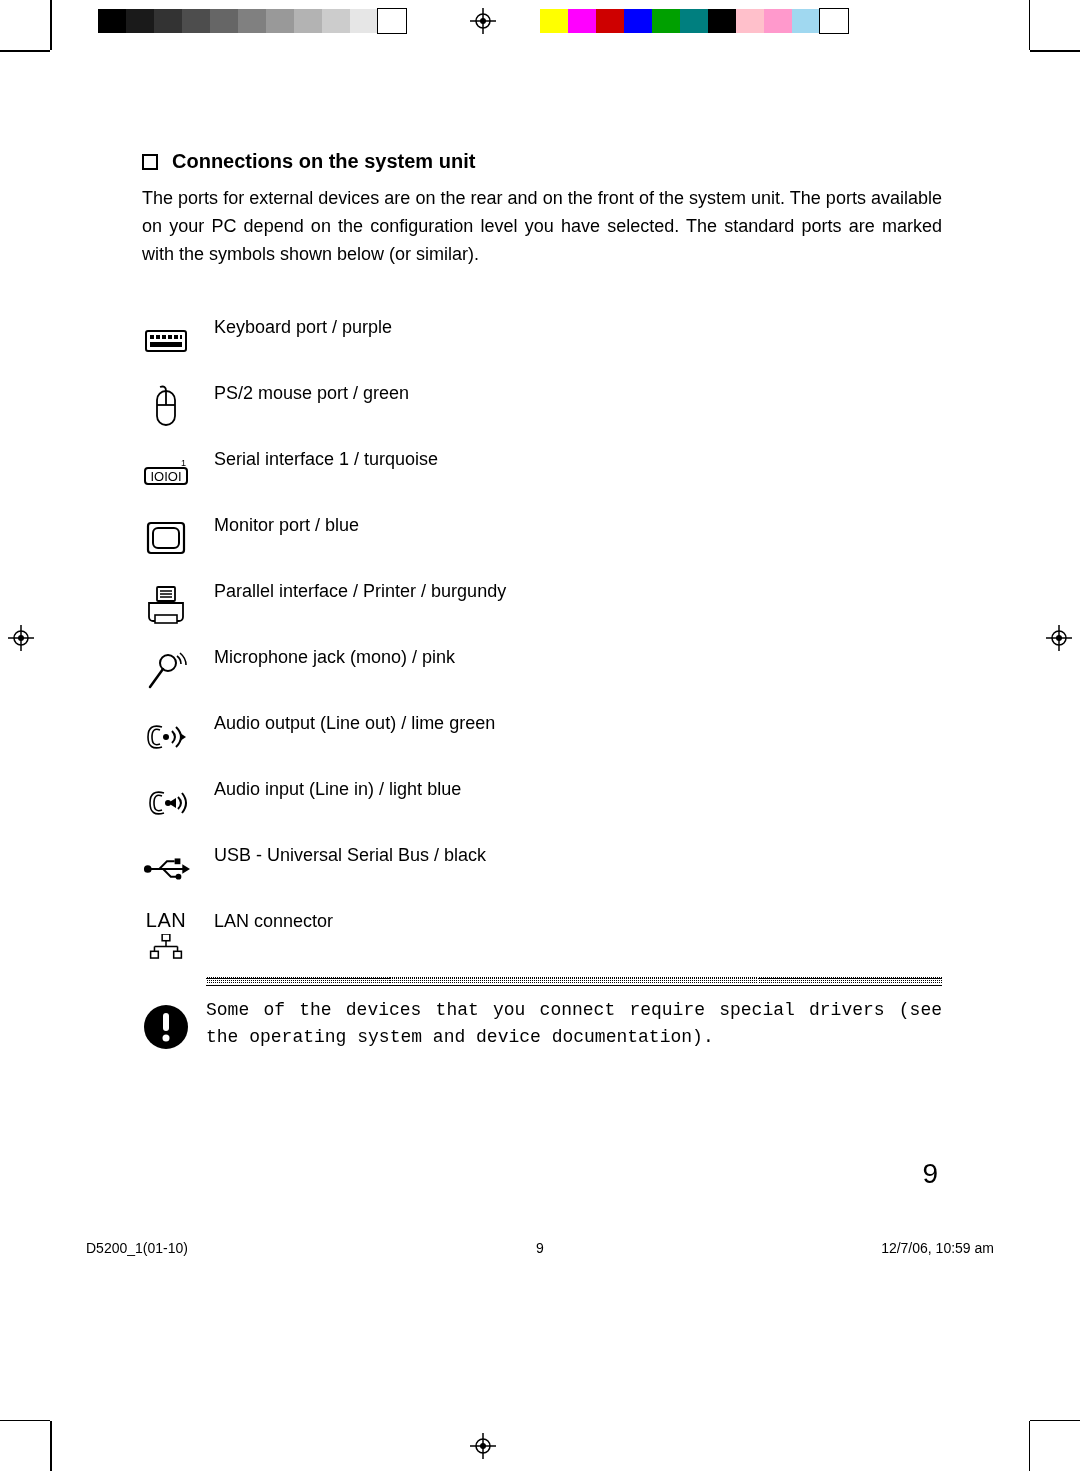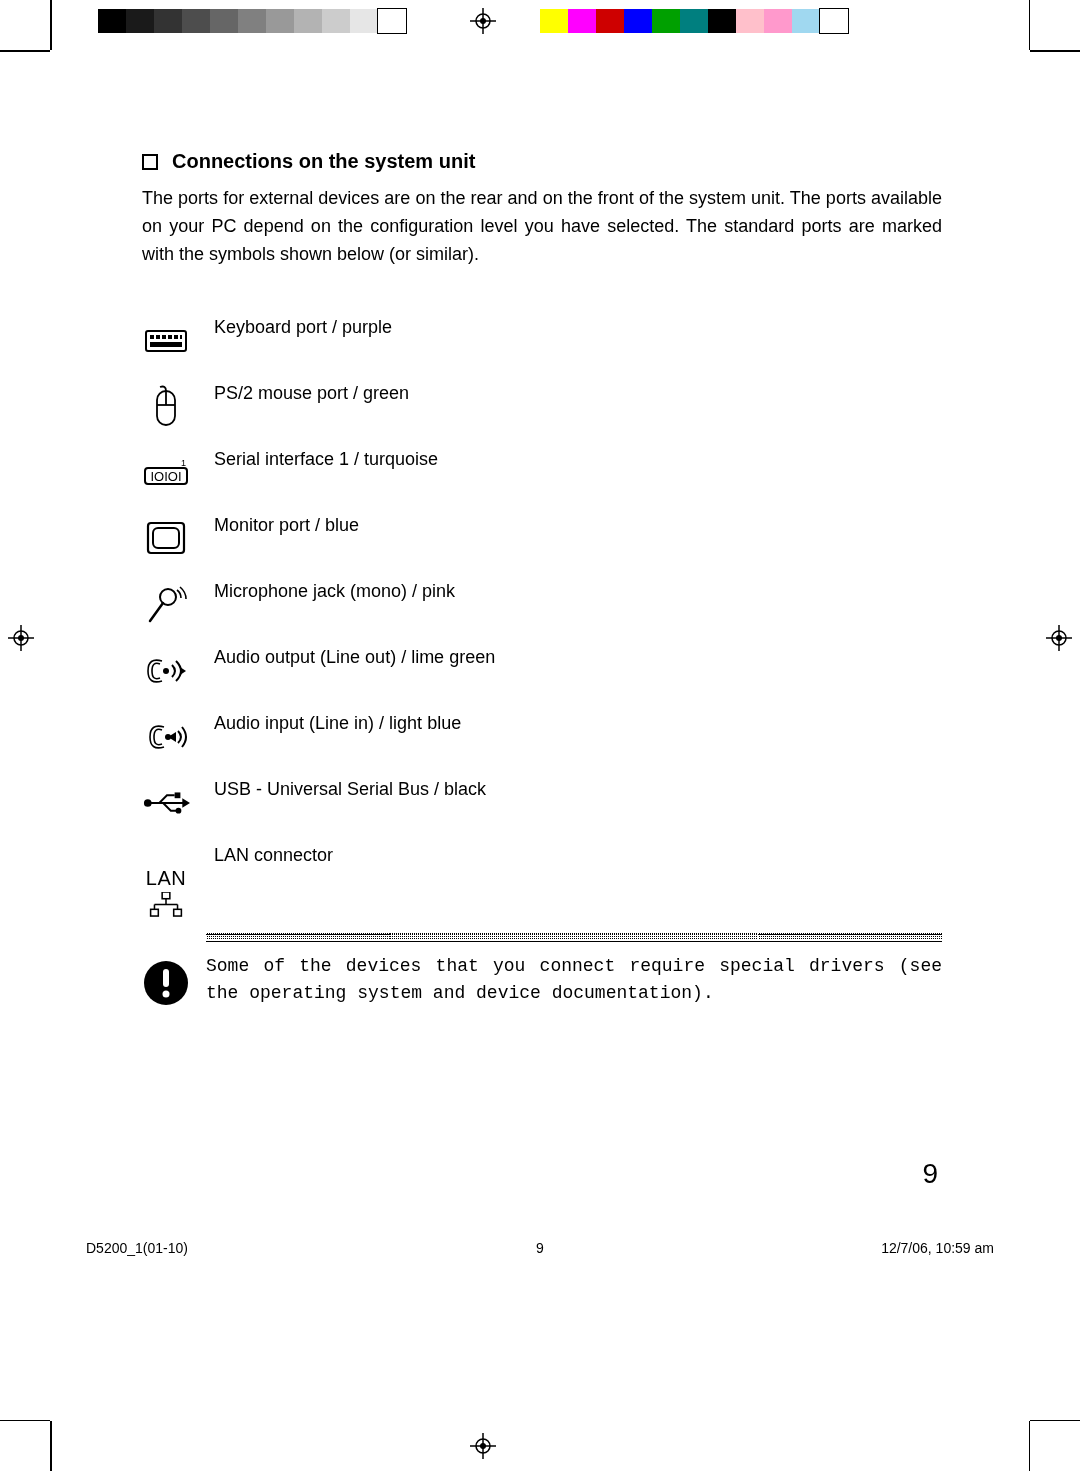--- a/index.html
+++ b/index.html
@@ -210,20 +210,33 @@
     <div class="port-row">
       <div class="port-icon">
         <svg width="40" height="36" viewBox="0 0 40 36">
             <rect x="2" y="2" width="36" height="30" rx="3" fill="none" stroke="#000" stroke-width="2.2"></rect>
             <rect x="7" y="7" width="26" height="20" rx="5" fill="none" stroke="#000" stroke-width="2"></rect>
           </svg>
       </div>
       <span class="port-label">Monitor port / blue</span>
     </div>
 
+    <div class="port-row">
+      <div class="port-icon">
+        <svg width="42" height="40" viewBox="0 0 42 40">
+            <rect x="12" y="2" width="18" height="14" rx="1" fill="none" stroke="#000" stroke-width="1.8"></rect>
+            <line x1="15" y1="6" x2="27" y2="6" stroke="#000" stroke-width="1.5"></line>
+            <line x1="15" y1="9" x2="27" y2="9" stroke="#000" stroke-width="1.5"></line>
+            <line x1="15" y1="12" x2="27" y2="12" stroke="#000" stroke-width="1.5"></line>
+            <path d="M4 18 h34 v14 a4 4 0 0 1 -4 4 h-26 a4 4 0 0 1 -4 -4 z" fill="none" stroke="#000" stroke-width="1.8"></path>
+            <rect x="10" y="30" width="22" height="8" fill="#fff" stroke="#000" stroke-width="1.6"></rect>
+          </svg>
+      </div>
+      <span class="port-label">Parallel interface / Printer / burgundy</span>
+    </div>
 
     <div class="port-row">
       <div class="port-icon">
         <svg width="44" height="44" viewBox="0 0 44 44">
             <circle cx="24" cy="14" r="8" fill="none" stroke="#000" stroke-width="2"></circle>
             <line x1="19" y1="20" x2="6" y2="38" stroke="#000" stroke-width="2.5" stroke-linecap="round"></line>
             <path d="M33 7 Q37 10 37 15" fill="none" stroke="#000" stroke-width="1.6"></path>
             <path d="M36 4 Q42 9 42 16" fill="none" stroke="#000" stroke-width="1.6"></path>
           </svg>
       </div>
@@ -271,21 +284,21 @@
             <path d="M18 12 L26 4 L34 4" fill="none" stroke="#000" stroke-width="2"></path>
             <rect x="34" y="1" width="6" height="6" fill="#000"></rect>
             <path d="M22 12 L30 20 L36 20" fill="none" stroke="#000" stroke-width="2"></path>
             <circle cx="38" cy="20" r="3" fill="#000"></circle>
           </svg>
       </div>
       <span class="port-label">USB - Universal Serial Bus / black</span>
     </div>
 
     <div class="port-row">
-      <div class="port-icon" style="flex-direction:column;margin-top:24px;">
+      <div class="port-icon" style="flex-direction:column;">
         <span class="lan-text">LAN</span>
         <svg width="36" height="26" viewBox="0 0 36 26">
             <rect x="14" y="0" width="8" height="7" fill="none" stroke="#000" stroke-width="1.6"></rect>
             <line x1="18" y1="7" x2="18" y2="13" stroke="#000" stroke-width="1.6"></line>
             <line x1="6" y1="13" x2="30" y2="13" stroke="#000" stroke-width="1.6"></line>
             <line x1="6" y1="13" x2="6" y2="18" stroke="#000" stroke-width="1.6"></line>
             <line x1="30" y1="13" x2="30" y2="18" stroke="#000" stroke-width="1.6"></line>
             <rect x="2" y="18" width="8" height="7" fill="none" stroke="#000" stroke-width="1.6"></rect>
             <rect x="26" y="18" width="8" height="7" fill="none" stroke="#000" stroke-width="1.6"></rect>
           </svg>

